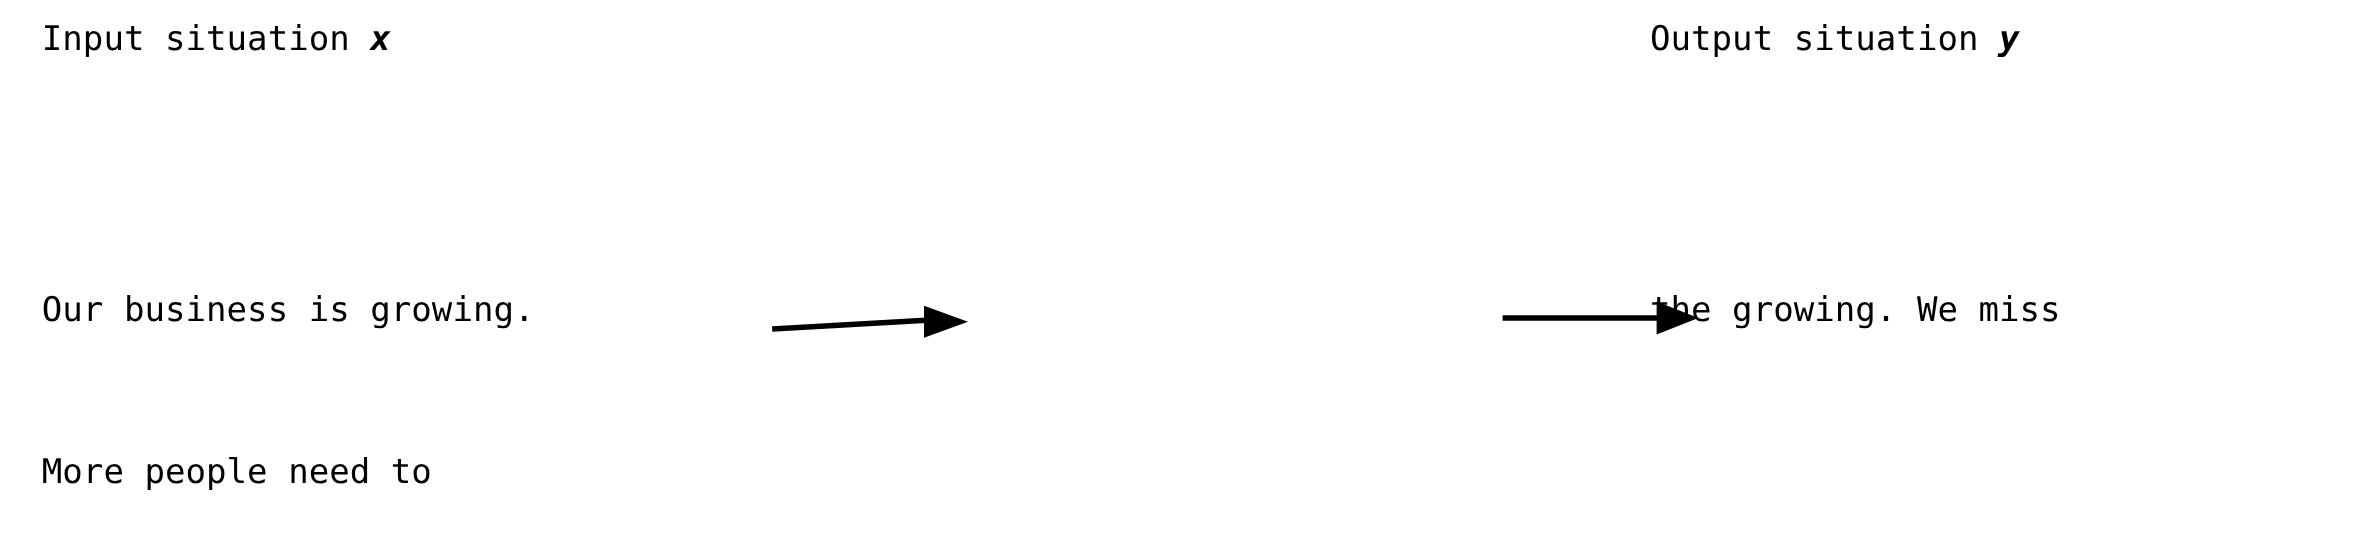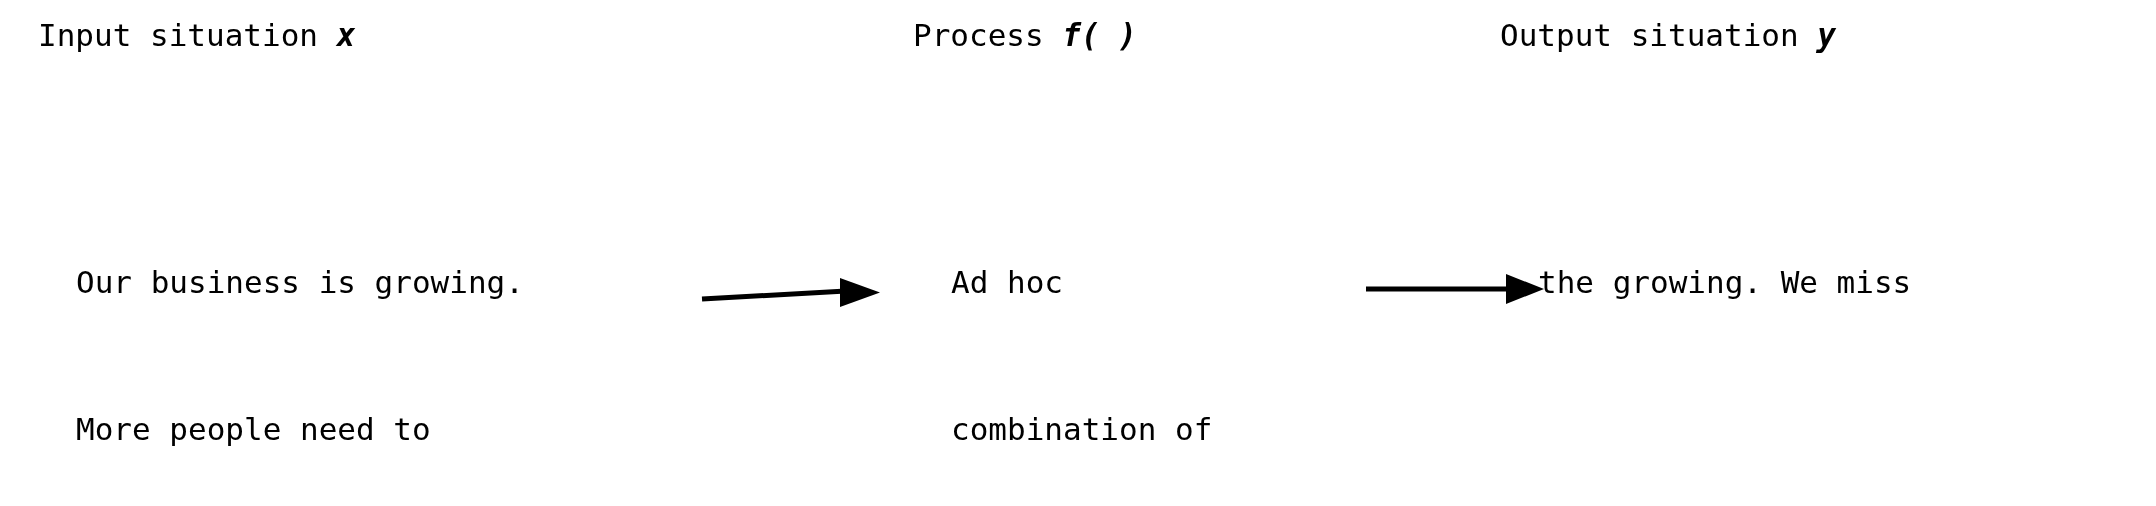--- a/index.html
+++ b/index.html
@@ -53,21 +53,20 @@
     position: absolute;
     top: 160px;
     left: 0;
     font-size: 31px;
     line-height: 49px;
     white-space: pre;
   }
   .body-line {
     display: block;
     white-space: pre;
-    margin-left: 38px;
   }
 
   
   .arrow {
     position: absolute;
   }
   #arrow-input-to-process {
     left: 700px;
     top: 270px;
     width: 182px;
@@ -102,30 +101,20 @@
     </div>
   </div>
 
   <div class="arrow" id="arrow-input-to-process">
     <svg viewBox="0 0 182 46" xmlns="http://www.w3.org/2000/svg" aria-hidden="true">
       <path d="M 2 29 L 146 21" stroke="#000000" stroke-width="5" fill="none" stroke-linecap="butt"></path>
       <path d="M 140 8 L 180 22.5 L 140 37 Z" fill="#000000"></path>
     </svg>
   </div>
 
-  <div class="column" id="column-process">
-    <div class="column-heading"><span>Process</span><span> </span><span class="symbol">f( )</span></div>
-
-    <div class="column-body">
-      <span class="body-line">Ad hoc</span>
-      <span class="body-line">combination of</span>
-      
-      
-    </div>
-  </div>
 
   <div class="arrow" id="arrow-process-to-output">
     <svg viewBox="0 0 182 46" xmlns="http://www.w3.org/2000/svg" aria-hidden="true">
       <path d="M 2 23 L 146 23" stroke="#000000" stroke-width="5" fill="none" stroke-linecap="butt"></path>
       <path d="M 142 8 L 180 23 L 142 38 Z" fill="#000000"></path>
     </svg>
   </div>
 
   <div class="column" id="column-output">
     <div class="column-heading"><span>Output situation</span><span> </span><span class="symbol">y</span></div>

